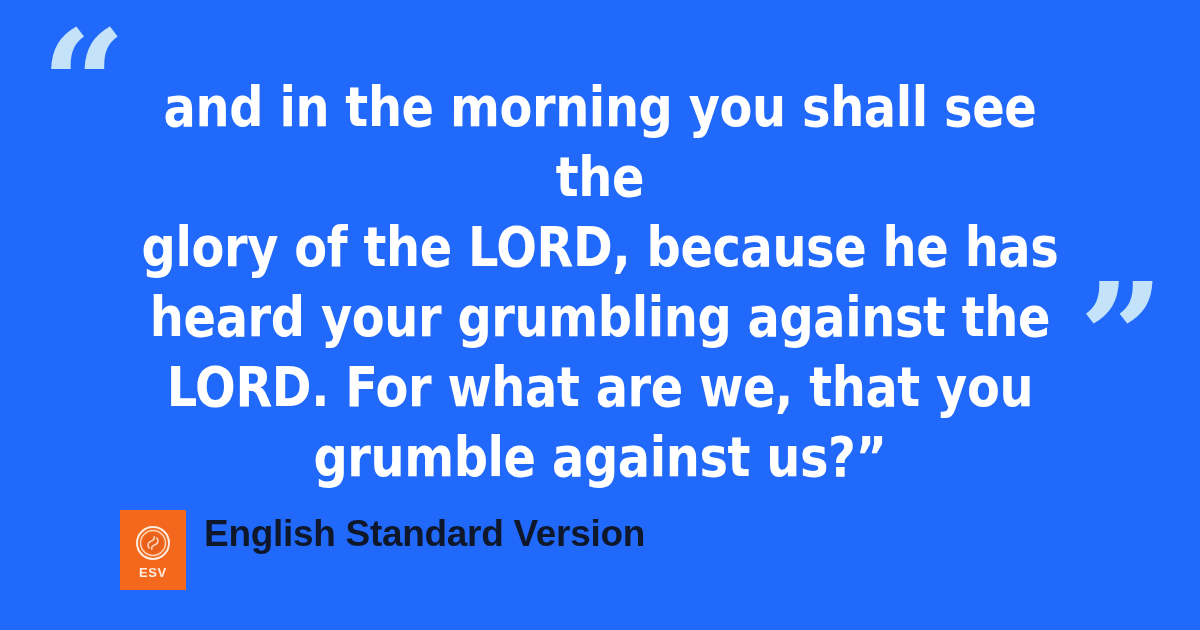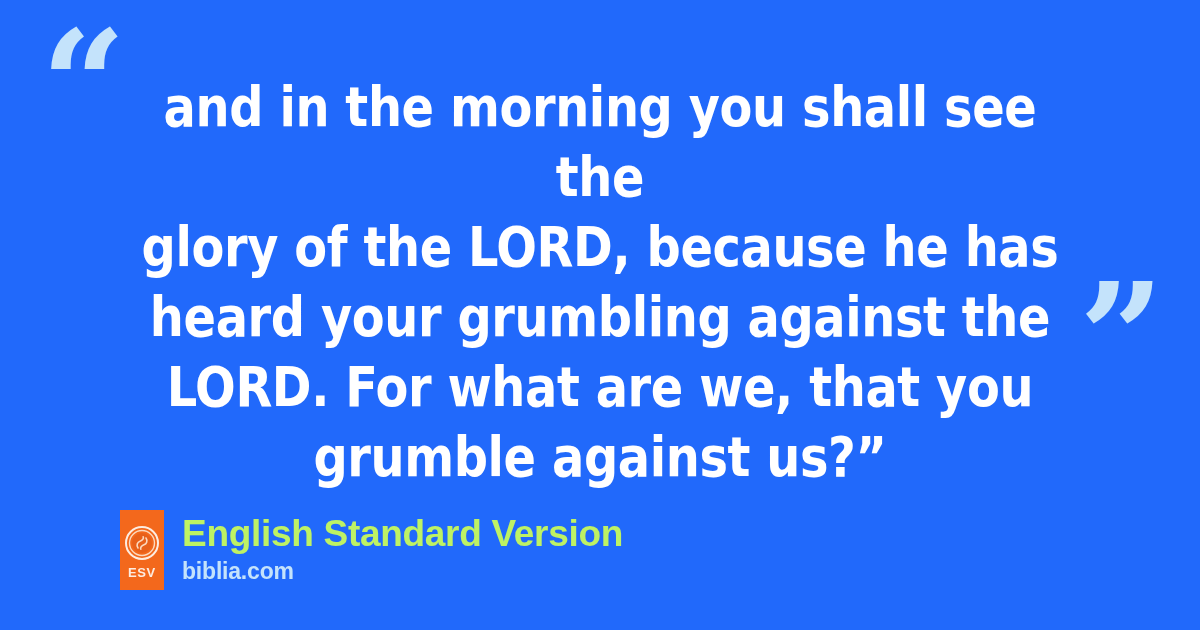--- a/index.html
+++ b/index.html
@@ -69,21 +69,21 @@
   #attribution {
     position: absolute;
     left: 120px;
     top: 510px;
     display: flex;
     align-items: flex-start;
   }
 
   #esv-logo {
     position: relative;
-    width: 44px;
+    width: 66px;
     height: 80px;
     background: #f3681c;
     flex: 0 0 auto;
     display: flex;
     flex-direction: column;
     align-items: center;
     justify-content: center;
   }
   #esv-seal-icon {
     width: 34px;
@@ -99,21 +99,21 @@
     font-weight: 700;
     letter-spacing: 0.6px;
     line-height: 1;
   }
 
   #attribution-text {
     margin-left: 18px;
     padding-top: 2px;
   }
   #version-name {
-    color: #bef264;
+    color: #0f172a;
     font-family: "Liberation Sans", sans-serif;
     font-size: 37px;
     font-weight: 700;
     line-height: 44px;
     letter-spacing: -0.3px;
     white-space: nowrap;
   }
   #site-url {
     color: #c4e3fb;
     font-family: "Liberation Sans", sans-serif;
@@ -150,18 +150,17 @@
         <circle cx="17" cy="17" r="12.5" fill="none" stroke="#fbd9bf" stroke-width="1.4"></circle>
         <circle cx="17" cy="17" r="10" fill="#e8601a"></circle>
         <path d="M13 22 C11 19 12.5 16 15 15.2 C17.5 14.4 19 12.5 18.2 10.8
                  M21 12 C23 15 21.5 18 19 18.8 C16.5 19.6 15 21.5 15.8 23.2" fill="none" stroke="#fbd9bf" stroke-width="1.6" stroke-linecap="round"></path>
       </svg>
       <div id="esv-logo-label">ESV</div>
     </div>
 
     <div id="attribution-text">
       <div id="version-name">English Standard Version</div>
-      <div id="site-url">biblia.com</div>
     </div>
 
   </div>
 
 </div>
 
 </body></html>

